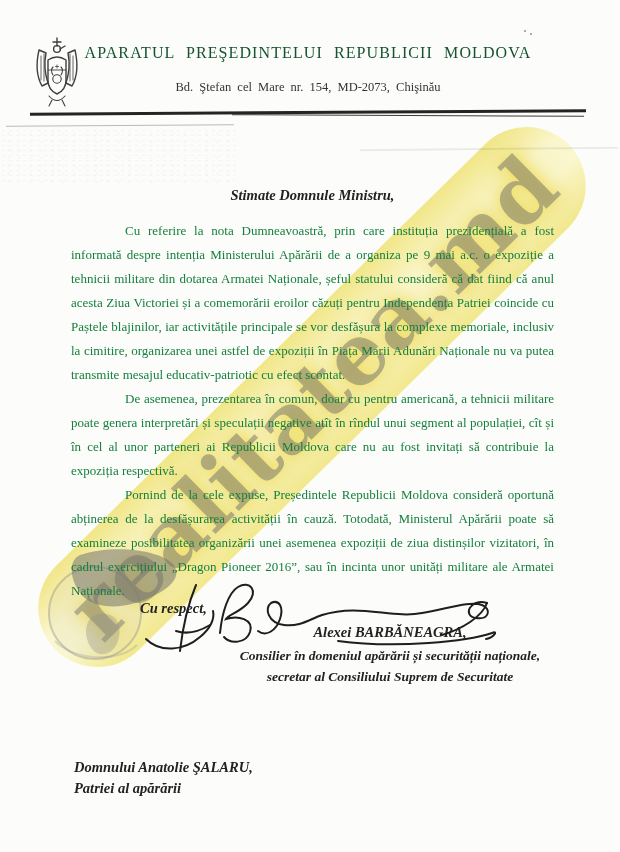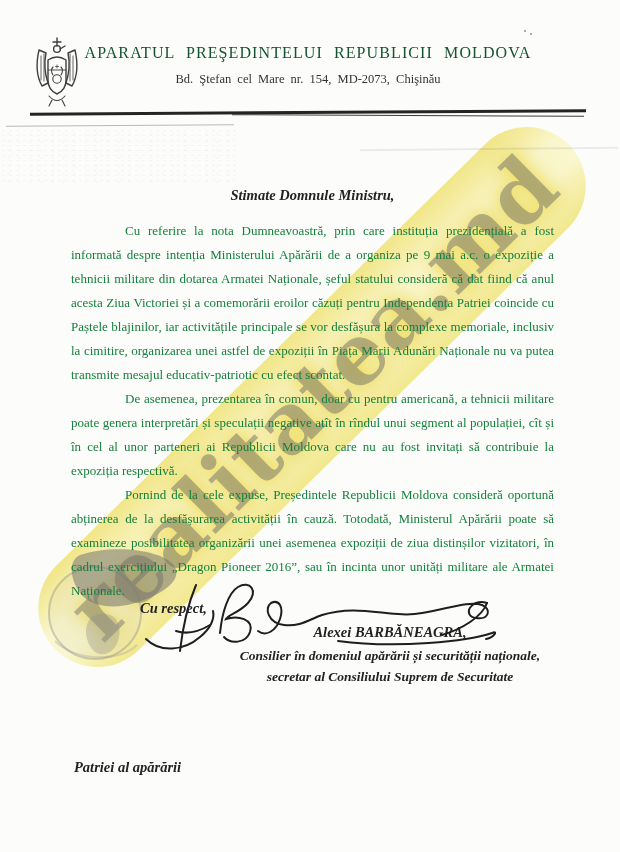--- a/index.html
+++ b/index.html
@@ -15,21 +15,21 @@
            display:flex;align-items:center;justify-content:center;}
   .wm-text{font-family:"DejaVu Serif",serif;font-weight:bold;font-size:84px;
            letter-spacing:1px;color:rgba(112,112,112,0.50);white-space:nowrap;
            text-shadow:0 0 14px rgba(238,220,90,0.95),0 0 26px rgba(238,220,90,0.8);}
   .wm-globe{left:35px;top:545px;width:200px;height:140px;}
 
   
   .arms{left:30px;top:36px;width:54px;height:74px;z-index:2;}
   .header-text{left:58px;top:44px;width:500px;text-align:center;z-index:2;}
   .org-name{font-size:16px;letter-spacing:1.1px;word-spacing:6px;color:#14532d;}
-  .org-address{margin-top:10px;font-size:12.5px;word-spacing:3px;color:#343434;}
+  .org-address{margin-top:18px;font-size:12.5px;word-spacing:3px;color:#343434;}
   .rule-main{left:30px;top:111px;width:556px;height:2.6px;background:#242424;
              transform:rotate(-0.35deg);z-index:2;}
   .rule-shadow{left:232px;top:114.6px;width:352px;height:1.2px;background:#3c3c3c;
              transform:rotate(0.25deg);z-index:2;}
   .rule-thin{left:6px;top:125px;width:228px;height:1px;background:#b9b9b9;
              transform:rotate(-0.4deg);z-index:2;}
   .noise-block{left:0;top:128px;width:236px;height:56px;opacity:.55;z-index:1;
       background-image:radial-gradient(rgba(0,0,0,0.06) 1px,transparent 1.4px),
                        radial-gradient(rgba(0,0,0,0.05) 1px,transparent 1.4px);
       background-size:7px 5px,11px 8px;background-position:0 0,3px 2px;}
@@ -123,14 +123,15 @@
   </g>
 </svg>
 
 <div class="abs signer-block">
   <div class="signer-name">Alexei BARBĂNEAGRA,</div>
   <div class="signer-role">Consilier în domeniul apărării și securității naționale,</div>
   <div class="signer-role">secretar al Consiliului Suprem de Securitate</div>
 </div>
 
 <div class="abs addressee">
+  <div>Domnului Anatolie ŞALARU,</div>
   <div>Patriei al apărării</div>
 </div>
 
 </body></html>

